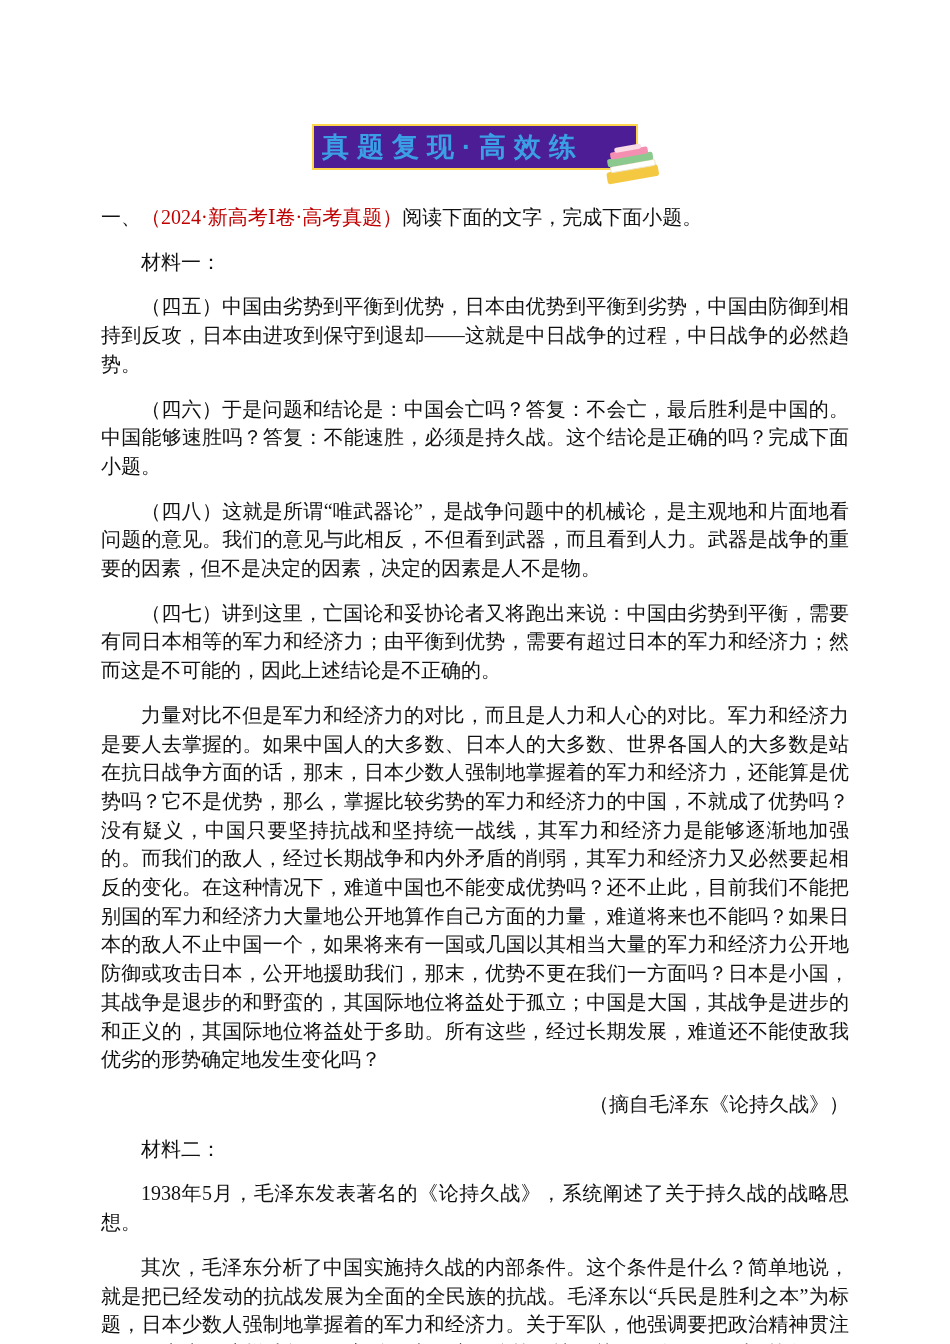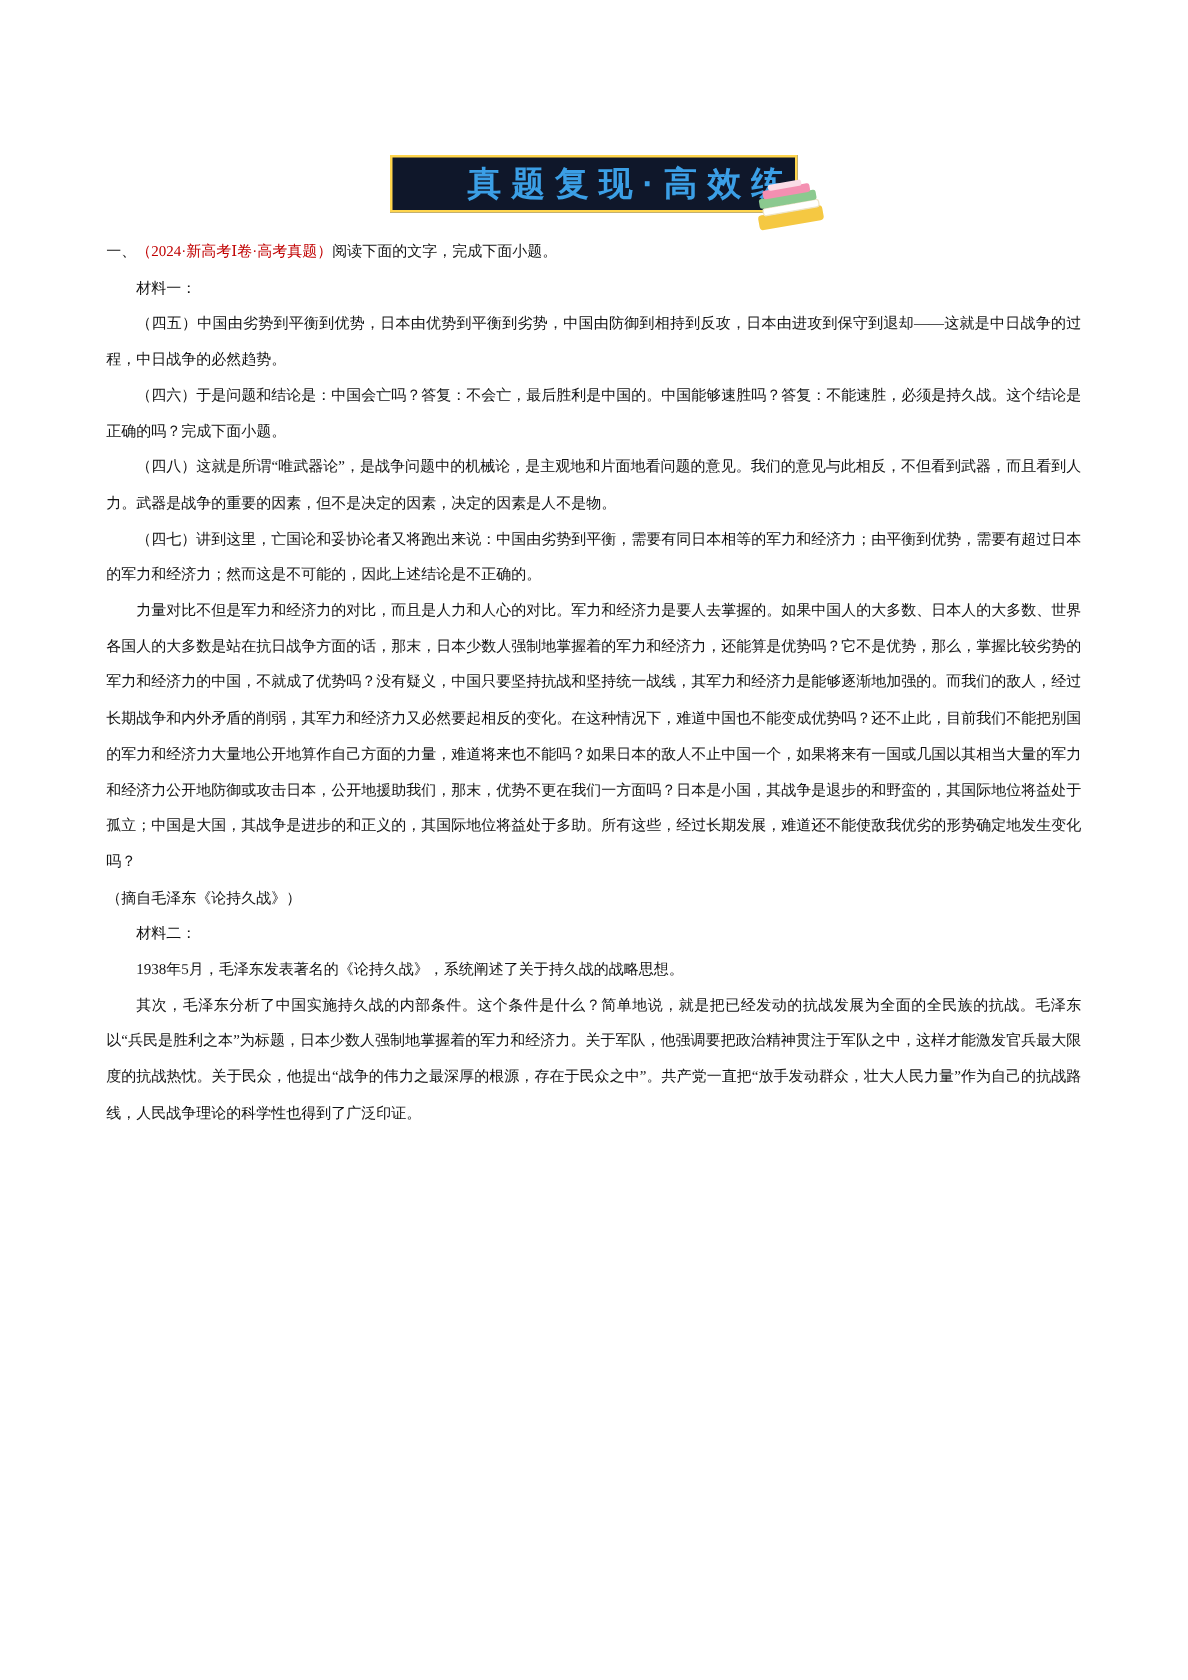--- a/index.html
+++ b/index.html
@@ -27,24 +27,24 @@
     left:312px;
     top:124px;
     width:326px;
     height:46px;
   }
   .header-box{
     box-sizing:border-box;
     width:100%;
     height:46px;
     border:2px solid var(--border-yellow);
-    background:#0f172a;
+    background:#4c1d95;
     display:flex;
     align-items:center;
-    justify-content:flex-end;
+    justify-content:flex-start;
   }
   .header-title{
     font-family:"Liberation Sans","DejaVu Sans",sans-serif;
     font-weight:700;
     font-size:27px;
     color:var(--title-blue);
     letter-spacing:8px;
     text-indent:8px;
     white-space:nowrap;
   }
@@ -53,29 +53,29 @@
     right:-28px;
     bottom:-18px;
   }
   .content{
     position:absolute;
     left:85px;
     top:187px;
     width:780px;
   }
   .para{
-    margin:0;
-    font-size:12px;
+    margin:16px;
+    font-size:20px;
     line-height:28.7px;
     text-align:justify;
     text-indent:2em;
     word-break:break-all;
   }
   .para.intro{text-indent:0;}
-  .para.attribution{text-align:left;text-indent:0;}
+  .para.attribution{text-align:right;text-indent:0;}
   .red{color:var(--accent-red);}
 </style>
 </head>
 <body>
 
 <div class="page">
 
   <div class="header-wrap">
     <div class="header-box">
       <span class="header-title">真题复现·高效练</span>

